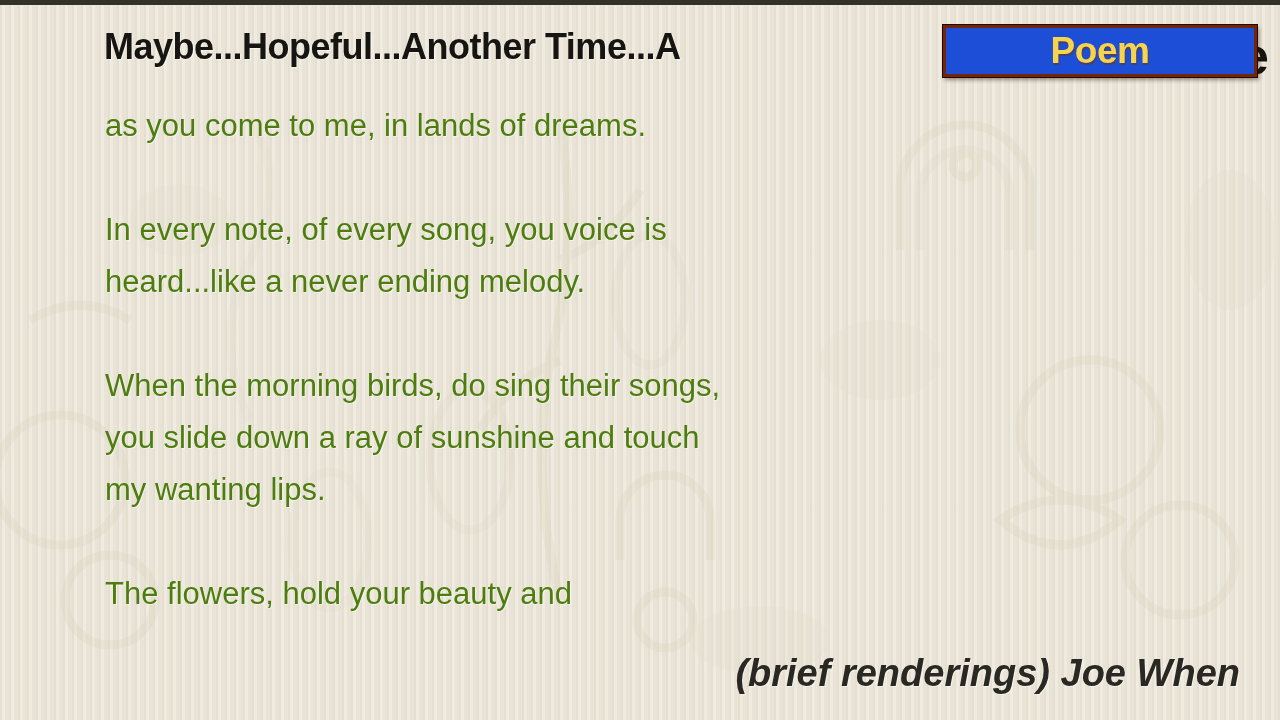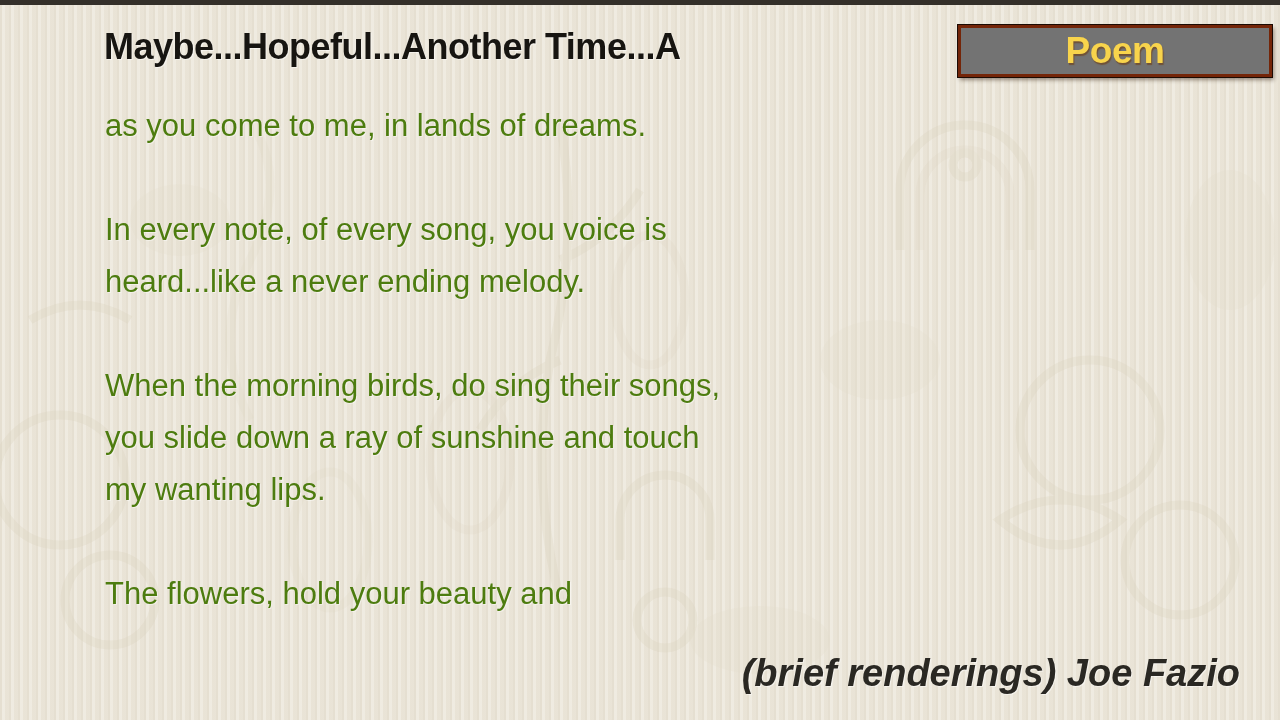--- a/index.html
+++ b/index.html
@@ -156,21 +156,21 @@
     <ellipse cx="180" cy="220" rx="50" ry="36"></ellipse>
     <ellipse cx="760" cy="640" rx="70" ry="34"></ellipse>
   </g>
 </svg>
 
 <div class="top-edge" style="background: rgb(52, 48, 42);"></div>
 
 <h1 class="title">Maybe...Hopeful...Another Time...A</h1>
 <span class="title-overflow">e</span>
 
-<a class="logo" style="background: #737373; border-color: rgb(116, 37, 8); margin-left: 15px;">
+<a class="logo" style="background: #1d4ed8; border-color: rgb(116, 37, 8);">
   <span style="color: rgb(248, 212, 76);">Poem</span>
 </a>
 
 <div class="poem" id="poem-body">
     <div class="stanza">
       <div class="line">as you come to me, in lands of dreams.</div>
     </div>
     <div class="stanza">
       <div class="line">In every note, of every song, you voice is</div>
       <div class="line">heard...like a never ending melody.</div>
@@ -178,13 +178,13 @@
     <div class="stanza">
       <div class="line">When the morning birds, do sing their songs,</div>
       <div class="line">you slide down a ray of sunshine and touch</div>
       <div class="line">my wanting lips.</div>
     </div>
     <div class="stanza">
       <div class="line">The flowers, hold your beauty and</div>
     </div>
   </div>
 
-<div class="attribution">(brief renderings) Joe Fazio</div>
+<div class="attribution">(brief renderings) Joe When</div>
 
 </body></html>

